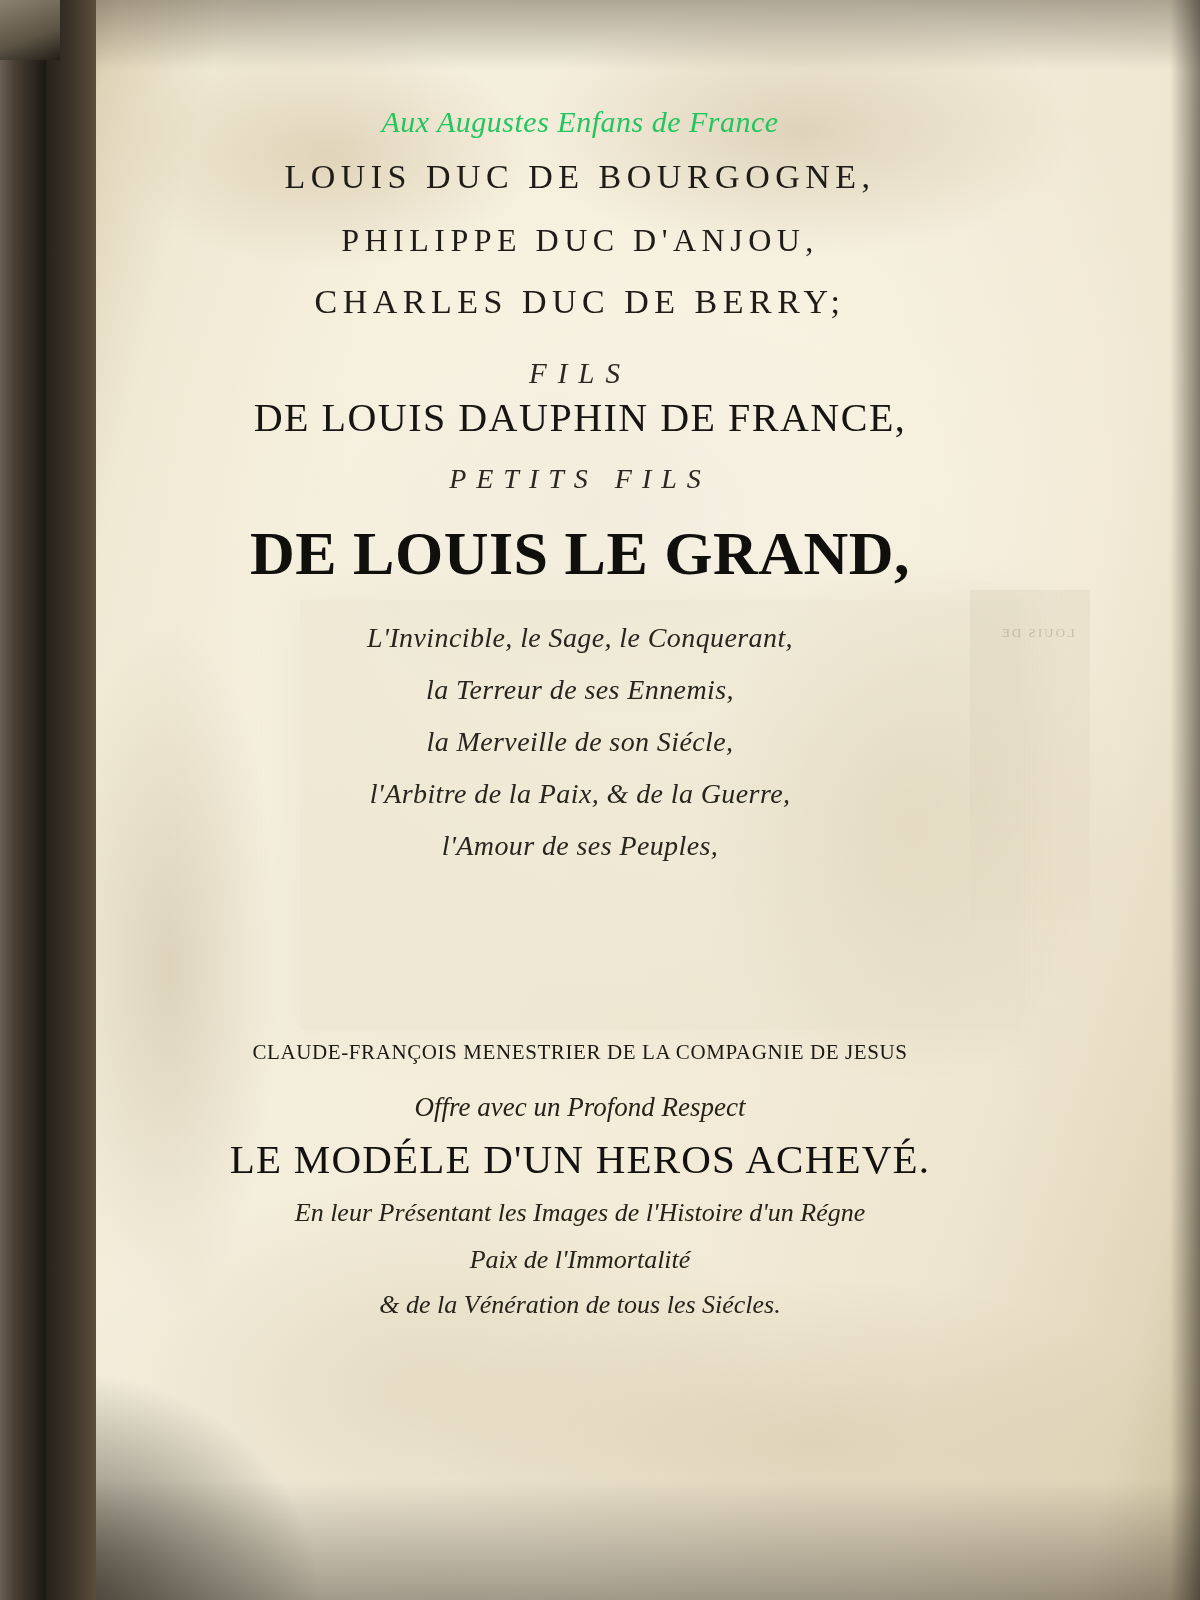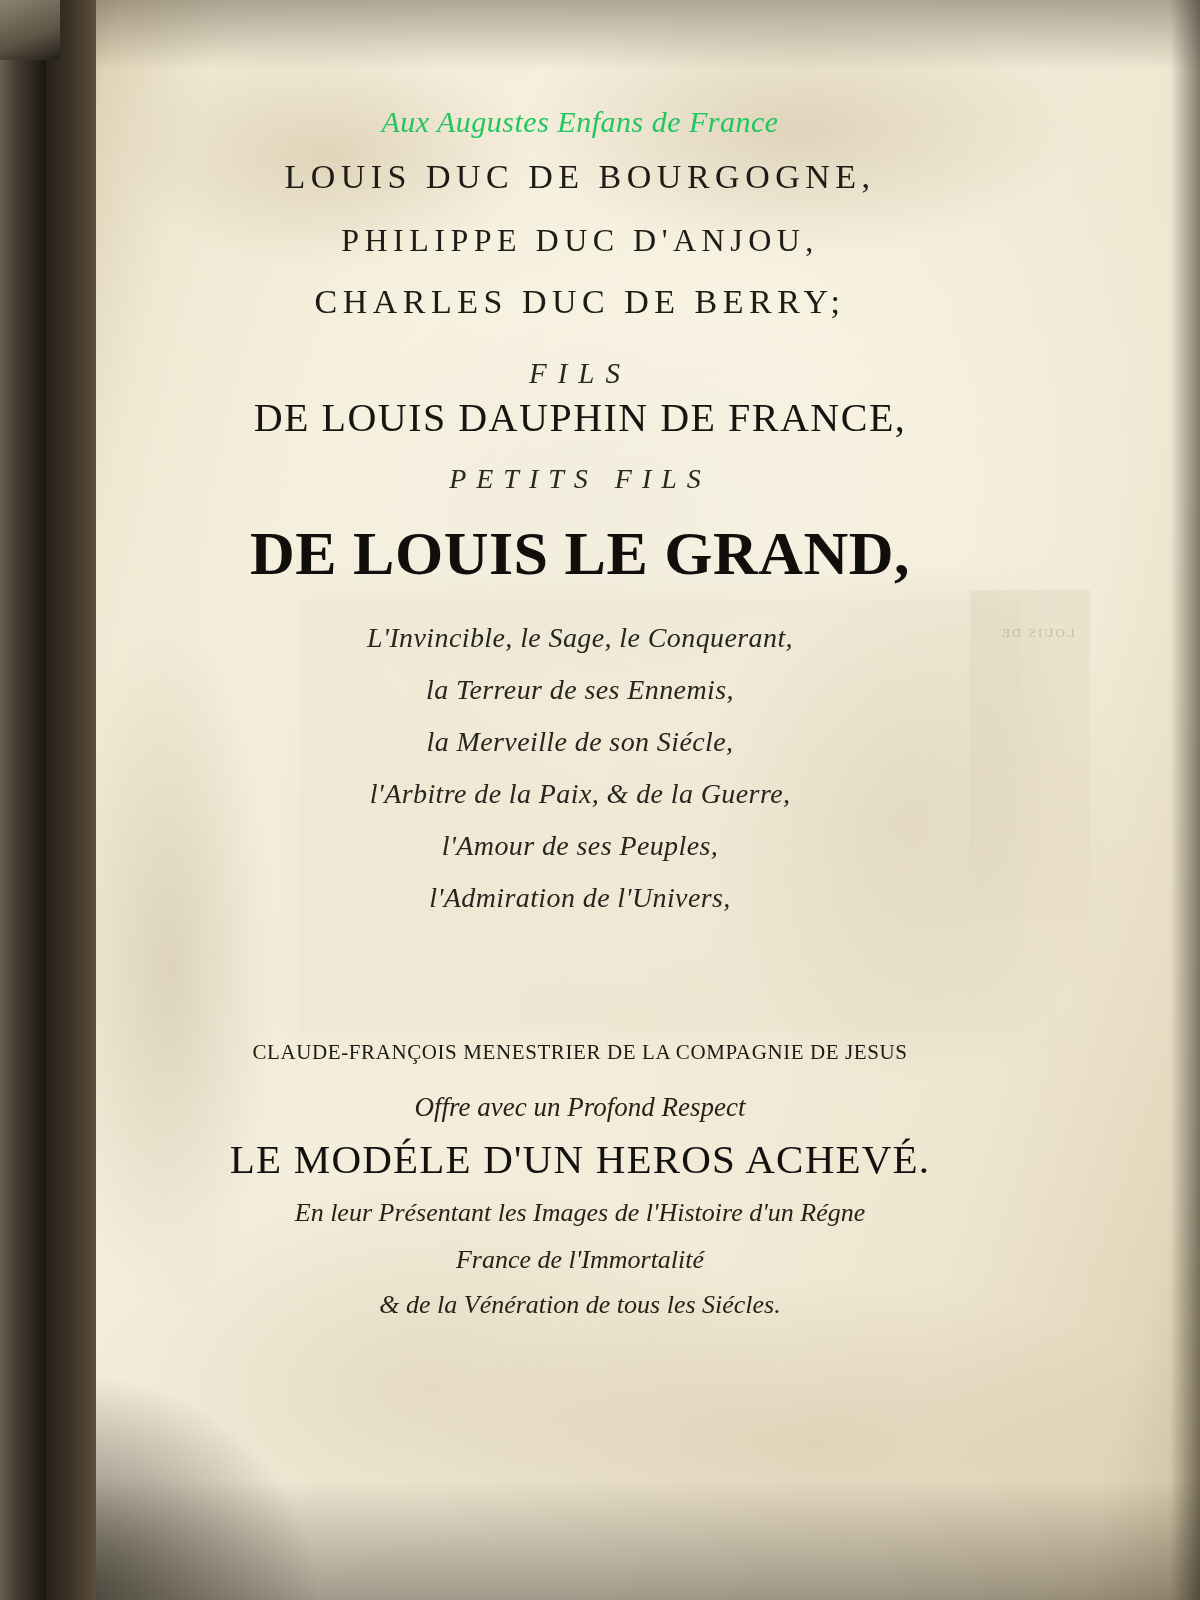--- a/index.html
+++ b/index.html
@@ -208,24 +208,23 @@
     <div class="line l-dauphin caps">DE LOUIS DAUPHIN DE FRANCE,</div>
     <div class="line l-petits">PETITS FILS</div>
     <div class="line l-grand caps">DE LOUIS LE GRAND,</div>
 
     <div class="epithets">
       <div class="e">L'Invincible, le Sage, le Conquerant,</div>
       <div class="e">la Terreur de ses Ennemis,</div>
       <div class="e">la Merveille de son Siécle,</div>
       <div class="e">l'Arbitre de la Paix, &amp; de la Guerre,</div>
       <div class="e">l'Amour de ses Peuples,</div>
-      <div class="e">l'Admiration de l'Univers,</div>
     </div>
 
     <div class="line l-author caps">CLAUDE-FRANÇOIS MENESTRIER DE LA COMPAGNIE DE JESUS</div>
     <div class="line l-offre">Offre avec un Profond Respect</div>
     <div class="line l-modele caps">LE MODÉLE D'UN HEROS ACHEVÉ.</div>
     <div class="line l-enleur">En leur Présentant les Images de l'Histoire d'un Régne</div>
-    <div class="line l-digne">France de l'Immortalité</div>
+    <div class="line l-digne">Paix de l'Immortalité</div>
     <div class="line l-venera">&amp; de la Vénération de tous les Siécles.</div>
 
   </div>
 </div>
 
 </body></html>

